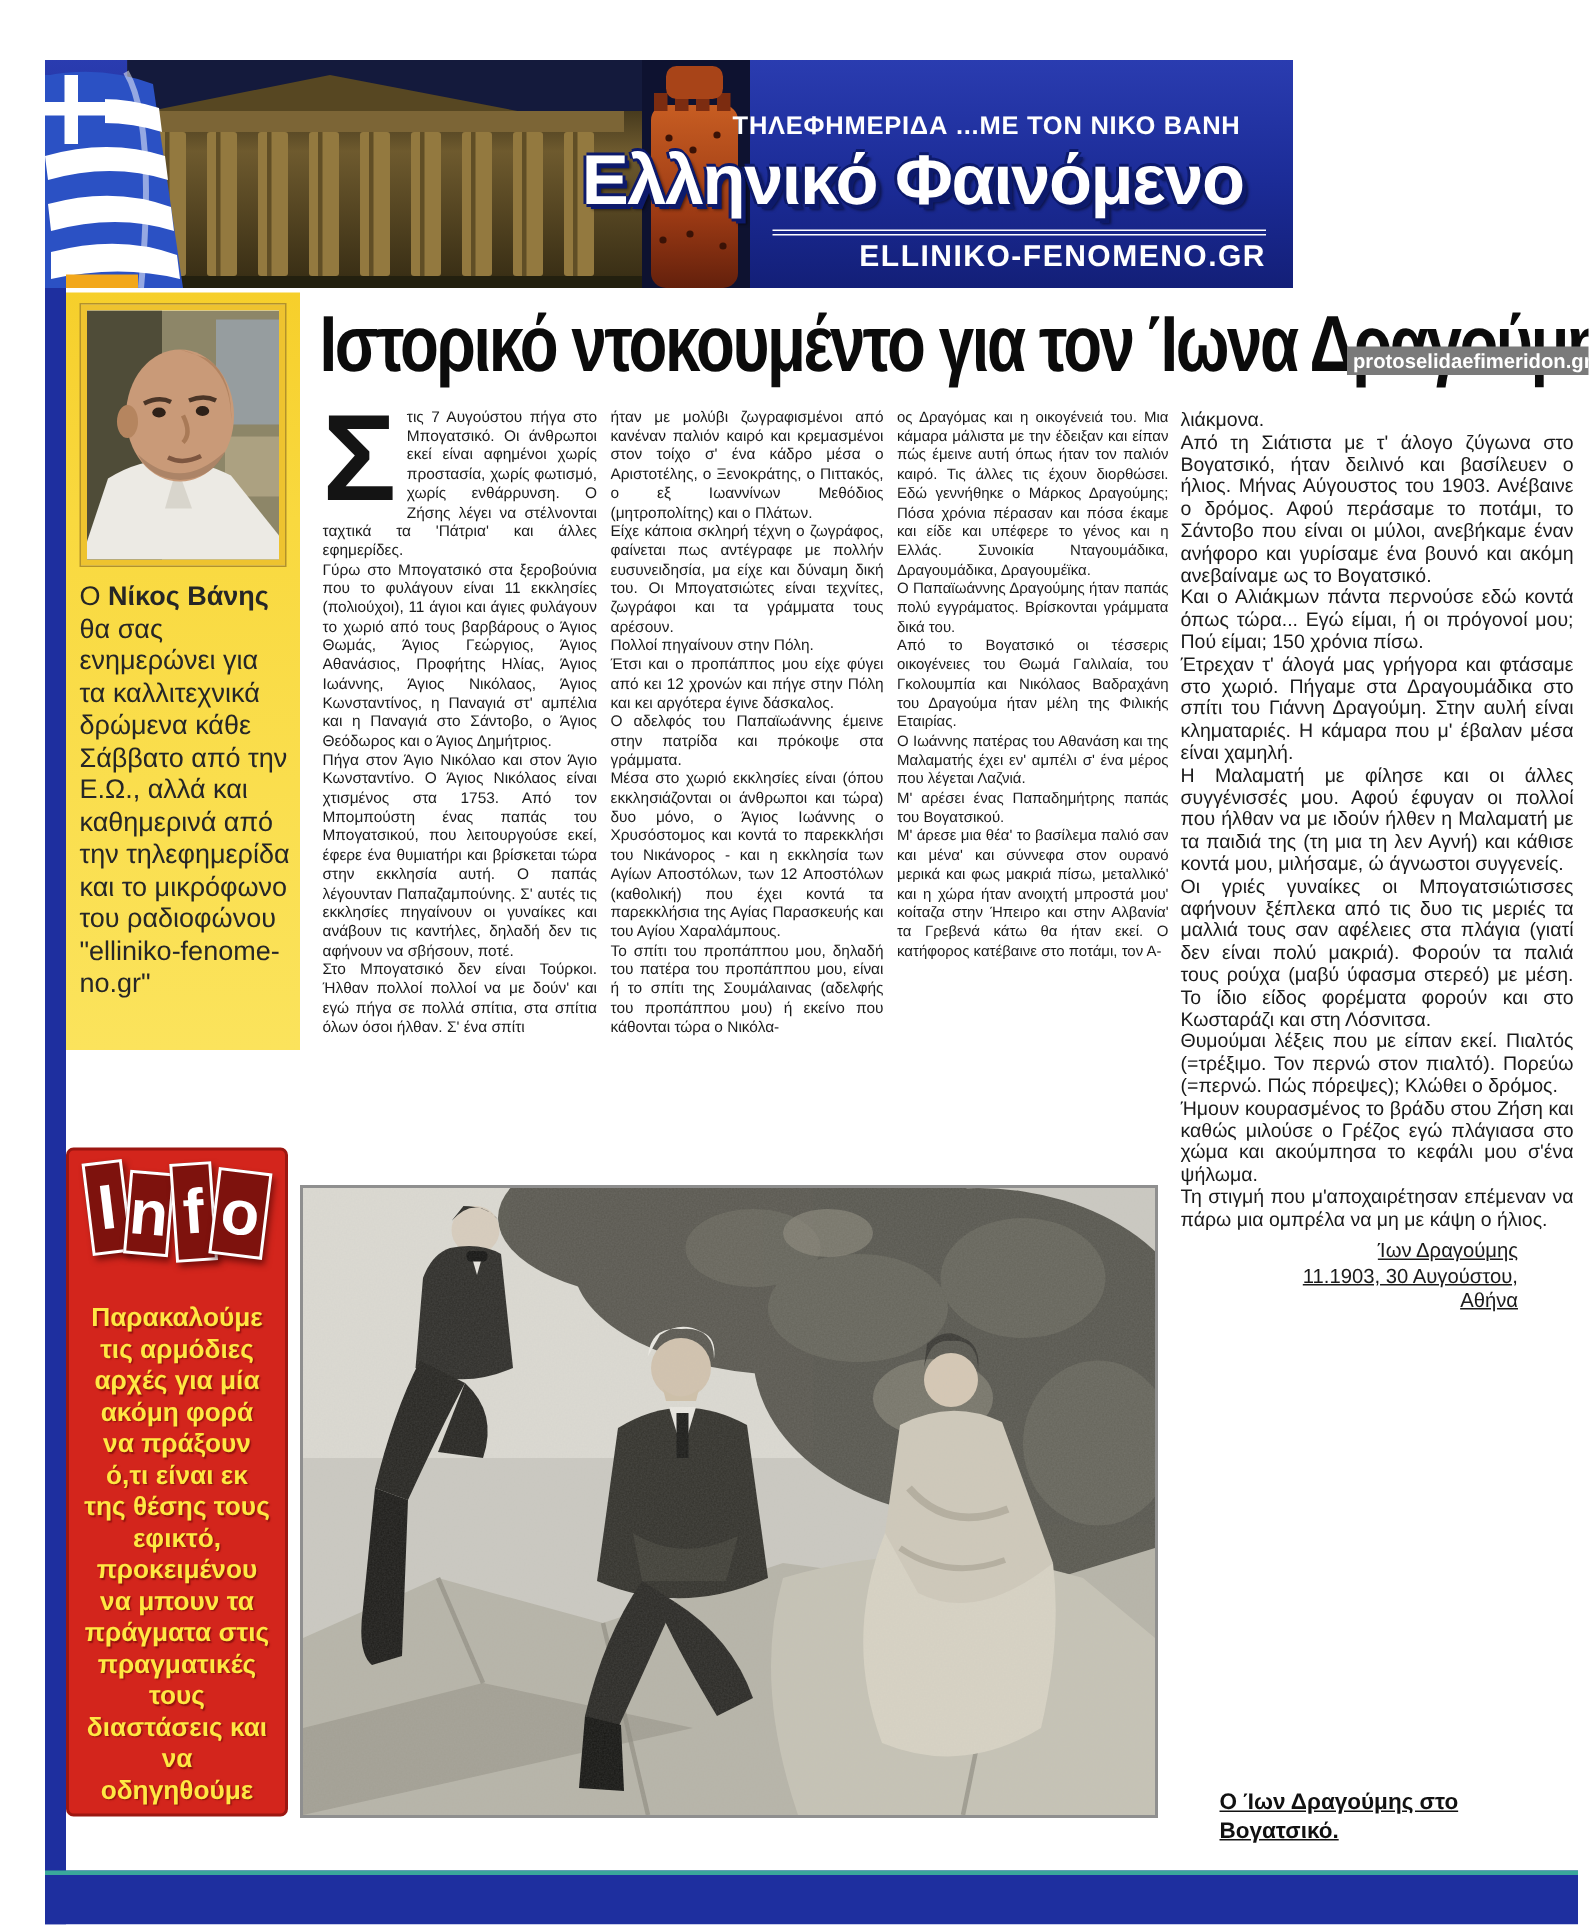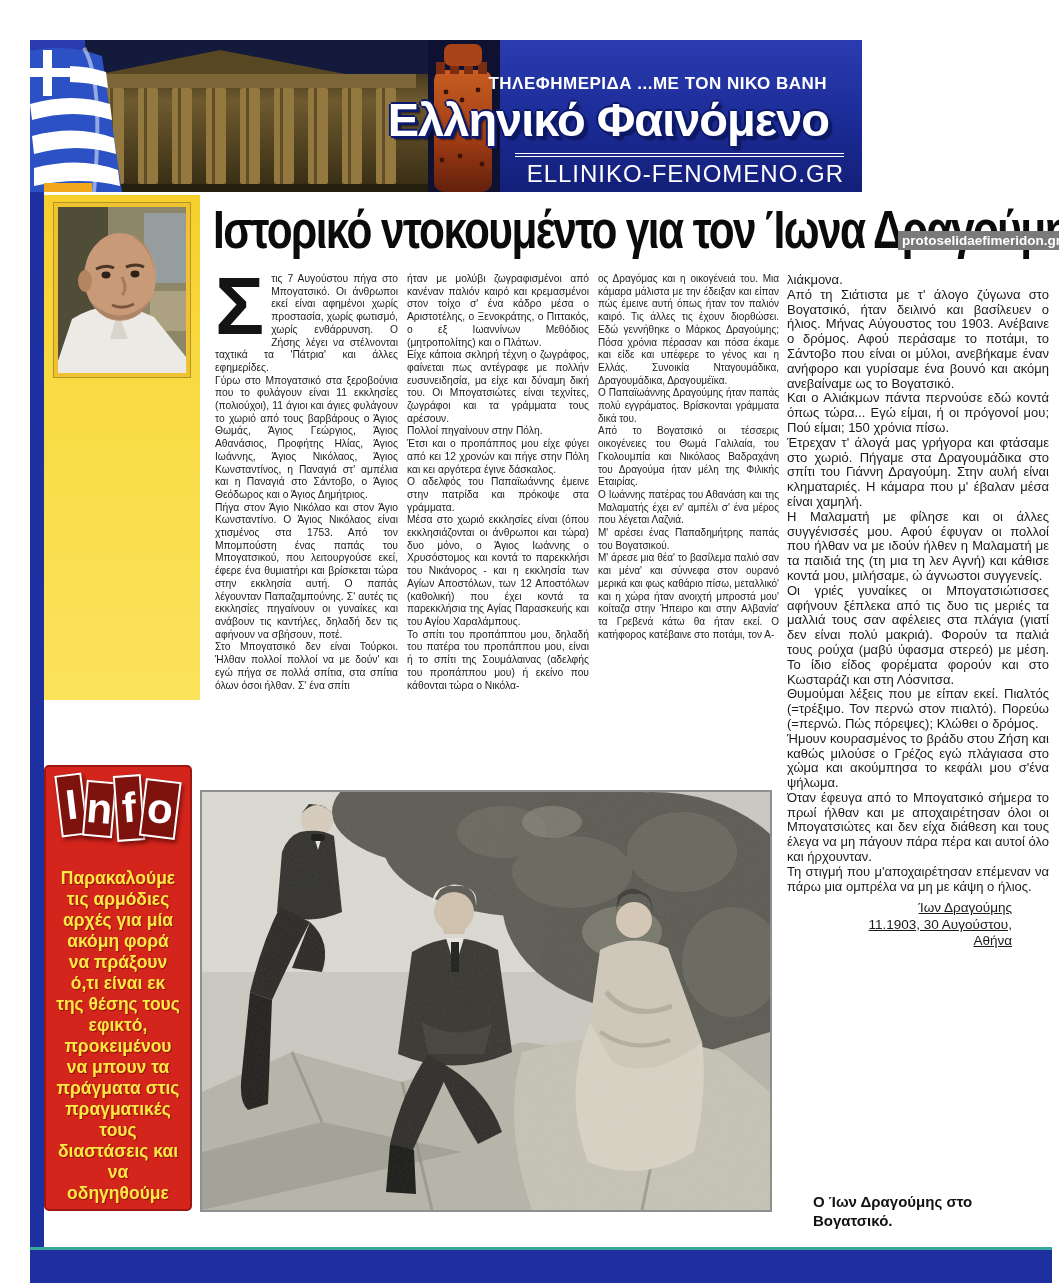--- a/index.html
+++ b/index.html
@@ -13,21 +13,21 @@
   .bottom-bar { position:absolute; left:30px; top:1247px; width:1022px; height:36px; background:#1e2f9f; border-top:3px solid #3aa79b; }
 
   
   .banner { position:absolute; left:30px; top:40px; width:832px; height:152px;
             background:linear-gradient(180deg,#2a3cb0 0%, #1b2b96 55%, #131f78 100%); overflow:hidden; }
   .banner-art { position:absolute; left:0; top:0; }
   .banner-tagline { position:absolute; right:35px; top:34px; color:#ffffff; font-weight:bold; font-size:17px; letter-spacing:.5px; white-space:nowrap; }
   .banner-logo { position:absolute; right:33px; top:52px; color:#ffffff; font-weight:bold; font-size:47px; letter-spacing:-1px; white-space:nowrap;
                  text-shadow:2px 0 0 #0d1a6b,-2px 0 0 #0d1a6b,0 2px 0 #0d1a6b,0 -2px 0 #0d1a6b,3px 3px 0 #0d1a6b,4px 4px 2px rgba(0,0,0,.5); }
   .banner-site-strip { position:absolute; left:485px; right:18px; top:113px; border-top:4px double #ffffff; padding-top:3px; text-align:right; }
-  .banner-site { color:#ffffff; font-weight:normal; font-size:24px; letter-spacing:1px; }
+  .banner-site { color:#ffffff; font-weight:bold; font-size:20px; letter-spacing:1px; }
   .banner-corner { position:absolute; left:14px; bottom:0; width:48px; height:9px; background:#f2a71b; }
 
   
   .sidebar { position:absolute; left:44px; top:195px; width:156px; height:505px;
              background:linear-gradient(180deg,#f6cf2b,#f9d93f 30%,#fbe35c 100%); }
   .portrait-frame { position:absolute; left:10px; top:8px; width:136px; height:174px; background:#fff;
                     border:4px solid #eec32f; outline:1px solid #b3922a; box-shadow:0 0 0 1px #8a7420 inset; }
   .sidebar-text { position:absolute; left:9px; top:192px; width:140px; font-size:18px; line-height:21.5px; color:#262626; }
 
   
@@ -54,21 +54,21 @@
   .col p { margin:0; }
   .col-1 { left:0;     width:183px; font-size:10.3px; line-height:12.7px; height:520px; }
   .col-2 { left:192px; width:182px; font-size:10.3px; line-height:12.7px; height:520px; }
   .col-3 { left:383px; width:181px; font-size:10px; line-height:12.7px; height:520px; }
   .col-4 { left:572px; width:262px; font-size:13px;   line-height:14.8px; height:938px; }
   .dropcap { float:left; font-weight:bold; font-size:82px; line-height:62px; margin:2px 7px 0 0; color:#141414; }
   .signature { text-align:right; padding-right:37px; margin-top:6px; font-size:13.5px; line-height:16.5px;text-decoration:underline; }
 
   
   .main-photo { position:absolute; left:200px; top:790px; width:572px; height:422px; border:2px solid #8f8f8f; background:#c9c7c0; }
-  .photo-caption { position:absolute; left:813px; top:1192px; width:175px; font-size:15px; font-weight:bold; line-height:19px; color:#111; }
+  .photo-caption { position:absolute; left:813px; top:1192px; width:175px; font-size:15px; font-weight:bold; line-height:19px; color:#111;text-decoration:underline; }
 </style>
 </head>
 <body>
 
 <div class="page">
 
   <div class="left-strip"></div>
   <div class="bottom-bar"></div>
 
   <div class="banner">
@@ -175,20 +175,21 @@
 
         <path d="M38 62 Q48 57 56 61" stroke="#4a3527" stroke-width="3" fill="none"></path>
         <path d="M68 60 Q78 56 86 60" stroke="#4a3527" stroke-width="3" fill="none"></path>
         <ellipse cx="48" cy="68" rx="4.5" ry="3.4" fill="#2e2118"></ellipse>
         <ellipse cx="77" cy="67" rx="4.5" ry="3.4" fill="#2e2118"></ellipse>
         <path d="M64 70 Q70 82 64 88" stroke="#a97a57" stroke-width="3" fill="none"></path>
         <path d="M54 98 Q64 103 76 97" stroke="#7d5640" stroke-width="3" fill="none"></path>
         <path d="M34 96 Q62 122 92 94 Q84 112 62 113 Q42 112 34 96 Z" fill="#8a6a52" opacity="0.45"></path>
       </svg>
     </div>
+    <p class="sidebar-text"><span>Ο </span><b>Νίκος Βάνης</b><span> θα σας ενημερώνει για τα καλλιτεχνικά δρώμενα κάθε Σάββατο από την Ε.Ω., αλλά και καθημερινά από την τηλεφημερίδα και το μικρόφωνο του ραδιοφώνου "elliniko-fenome-no.gr"</span></p>
   </div>
 
   <div class="info-box">
     <div class="info-logo">
       <span class="info-tile tile-1">I</span>
       <span class="info-tile tile-2">n</span>
       <span class="info-tile tile-3">f</span>
       <span class="info-tile tile-4">o</span>
     </div>
     <p class="info-text">Παρακαλούμε τις αρμόδιες αρχές για μία ακόμη φορά να πράξουν ό,τι είναι εκ της θέσης τους εφικτό, προκειμένου να μπουν τα πράγματα στις πραγματικές τους διαστάσεις και να οδηγηθούμε προς μια ουσιαστική λύση.</p>
@@ -217,34 +218,33 @@
           <p class="para">Το σπίτι του προπάππου μου, δηλαδή του πατέρα του προπάππου μου, είναι ή το σπίτι της Σουμάλαινας (αδελφής του προπάππου μου) ή εκείνο που κάθονται τώρα ο Νικόλα-</p>
         </div>
     </div>
     <div class="col col-3">
       <div>
           <p class="para">ος Δραγόμας και η οικογένειά του. Μια κάμαρα μάλιστα με την έδειξαν και είπαν πώς έμεινε αυτή όπως ήταν τον παλιόν καιρό. Τις άλλες τις έχουν διορθώσει. Εδώ γεννήθηκε ο Μάρκος Δραγούμης; Πόσα χρόνια πέρασαν και πόσα έκαμε και είδε και υπέφερε το γένος και η Ελλάς. Συνοικία Νταγουμάδικα, Δραγουμάδικα, Δραγουμέϊκα.</p>
           <p class="para">Ο Παπαϊωάννης Δραγούμης ήταν παπάς πολύ εγγράματος. Βρίσκονται γράμματα δικά του.</p>
           <p class="para">Από το Βογατσικό οι τέσσερις οικογένειες του Θωμά Γαλιλαία, του Γκολουμπία και Νικόλαος Βαδραχάνη του Δραγούμα ήταν μέλη της Φιλικής Εταιρίας.</p>
           <p class="para">Ο Ιωάννης πατέρας του Αθανάση και της Μαλαματής έχει εν' αμπέλι σ' ένα μέρος που λέγεται Λαζνιά.</p>
           <p class="para">Μ' αρέσει ένας Παπαδημήτρης παπάς του Βογατσικού.</p>
-          <p class="para">Μ' άρεσε μια θέα' το βασίλεμα παλιό σαν και μένα' και σύννεφα στον ουρανό μερικά και φως καθάριο πίσω, μεταλλικό' και η χώρα ήταν ανοιχτή μπροστά μου' κοίταζα στην Ήπειρο και στην Αλβανία' τα Γρεβενά κάτω θα ήταν εκεί. Ο κατήφορος κατέβαινε στο ποτάμι, τον Α-</p>
+          <p class="para">Μ' άρεσε μια θέα' το βασίλεμα παλιό σαν και μένα' και σύννεφα στον ουρανό μερικά και φως μακριά πίσω, μεταλλικό' και η χώρα ήταν ανοιχτή μπροστά μου' κοίταζα στην Ήπειρο και στην Αλβανία' τα Γρεβενά κάτω θα ήταν εκεί. Ο κατήφορος κατέβαινε στο ποτάμι, τον Α-</p>
         </div>
     </div>
     <div class="col col-4">
       <div>
           <p class="para">λιάκμονα.</p>
           <p class="para">Από τη Σιάτιστα με τ' άλογο ζύγωνα στο Βογατσικό, ήταν δειλινό και βασίλευεν ο ήλιος. Μήνας Αύγουστος του 1903. Ανέβαινε ο δρόμος. Αφού περάσαμε το ποτάμι, το Σάντοβο που είναι οι μύλοι, ανεβήκαμε έναν ανήφορο και γυρίσαμε ένα βουνό και ακόμη ανεβαίναμε ως το Βογατσικό.</p>
           <p class="para">Και ο Αλιάκμων πάντα περνούσε εδώ κοντά όπως τώρα... Εγώ είμαι, ή οι πρόγονοί μου; Πού είμαι; 150 χρόνια πίσω.</p>
           <p class="para">Έτρεχαν τ' άλογά μας γρήγορα και φτάσαμε στο χωριό. Πήγαμε στα Δραγουμάδικα στο σπίτι του Γιάννη Δραγούμη. Στην αυλή είναι κληματαριές. Η κάμαρα που μ' έβαλαν μέσα είναι χαμηλή.</p>
           <p class="para">Η Μαλαματή με φίλησε και οι άλλες συγγένισσές μου. Αφού έφυγαν οι πολλοί που ήλθαν να με ιδούν ήλθεν η Μαλαματή με τα παιδιά της (τη μια τη λεν Αγνή) και κάθισε κοντά μου, μιλήσαμε, ώ άγνωστοι συγγενείς.</p>
           <p class="para">Οι γριές γυναίκες οι Μπογατσιώτισσες αφήνουν ξέπλεκα από τις δυο τις μεριές τα μαλλιά τους σαν αφέλειες στα πλάγια (γιατί δεν είναι πολύ μακριά). Φορούν τα παλιά τους ρούχα (μαβύ ύφασμα στερεό) με μέση. Το ίδιο είδος φορέματα φορούν και στο Κωσταράζι και στη Λόσνιτσα.</p>
           <p class="para">Θυμούμαι λέξεις που με είπαν εκεί. Πιαλτός (=τρέξιμο. Τον περνώ στον πιαλτό). Πορεύω (=περνώ. Πώς πόρεψες); Κλώθει ο δρόμος.</p>
           <p class="para">Ήμουν κουρασμένος το βράδυ στου Ζήση και καθώς μιλούσε ο Γρέζος εγώ πλάγιασα στο χώμα και ακούμπησα το κεφάλι μου σ'ένα ψήλωμα.</p>
-          <p class="para">Όταν έφευγα από το Μπογατσικό σήμερα το πρωί ήλθαν και με αποχαιρέτησαν όλοι οι Μπογατσιώτες και δεν είχα διάθεση και τους έλεγα να μη πάγουν πάρα πέρα και αυτοί όλο και ήρχουνταν.</p>
           <p class="para">Τη στιγμή που μ'αποχαιρέτησαν επέμεναν να πάρω μια ομπρέλα να μη με κάψη ο ήλιος.</p>
         </div>
       <div class="signature">
           <p class="sig-line">Ίων Δραγούμης</p>
           <p class="sig-line">11.1903, 30 Αυγούστου,</p>
           <p class="sig-line">Αθήνα</p>
         </div>
     </div>
   </div>
 

